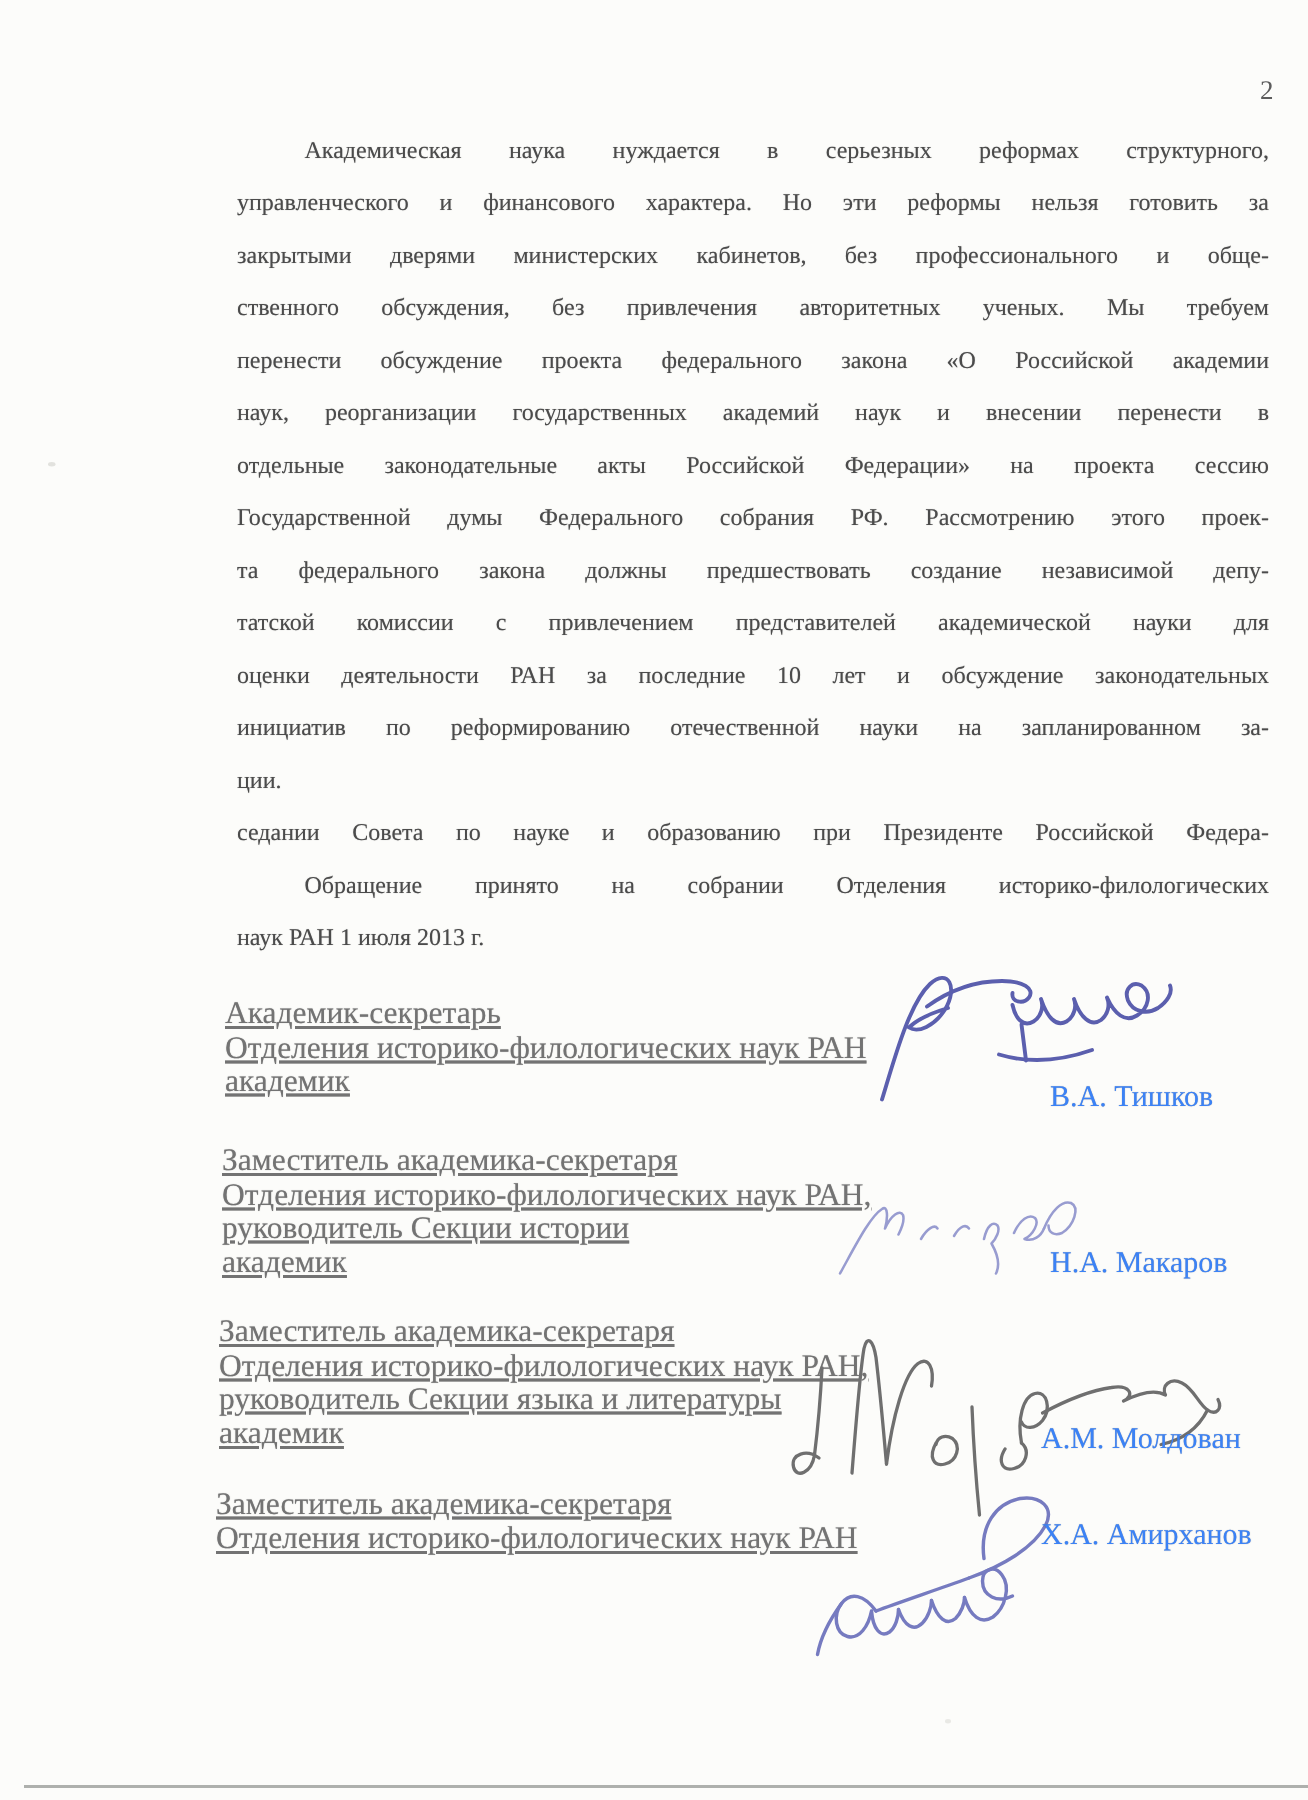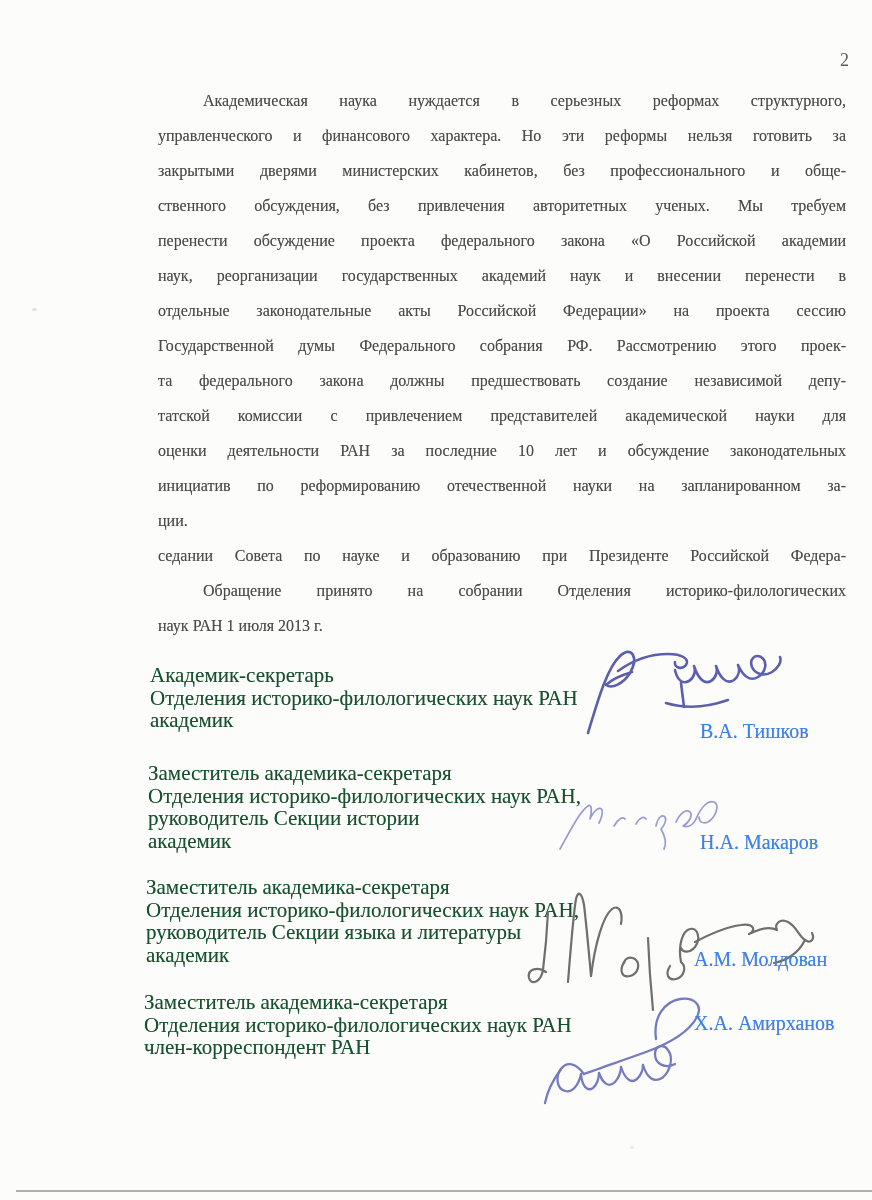--- a/index.html
+++ b/index.html
@@ -20,22 +20,23 @@
     font-size:16px;line-height:35px;
     color:#4b4b4b;
     text-shadow:0 0 0.6px rgba(75,75,75,0.5);
   }
   .paragraph .tline{height:35px;overflow:hidden;}
   .tline.just{text-align:justify;text-align-last:justify;}
   .tline.indent{text-indent:45px;}
   .sig-labels{
     position:absolute;
     font-size:21px;line-height:22.5px;
-    color:#14532d;white-space:nowrap;
+    color:#737373;white-space:nowrap;
     text-shadow:0 0 0.6px rgba(86,86,86,0.5);
+    text-decoration:underline;
   }
   .sig-name{
     position:absolute;
     font-size:20px;color:#3b82f6;white-space:nowrap;
     text-shadow:0 0 0.6px rgba(78,78,78,0.5);
   }
   .sig-svg{position:absolute;}
   .scan-edge-line{
     position:absolute;left:16px;top:1190px;width:856px;height:2px;
     background:#a0a29f;opacity:0.85;
@@ -125,21 +126,20 @@
       <path d="M163,80 C160,64 164,49 172,47 C180,45 183,57 177,65 C172,71 165,71 163,66"></path>
       <path d="M177,60 C192,52 208,45 223,43 C235,41 239,48 231,52 C241,47 252,44 259,48 C256,42 262,36 270,40 C278,44 281,54 287,58 C293,62 297,57 294,51"></path>
       <path d="M287,58 C281,70 270,78 256,81"></path>
     </g>
   </svg>
   <div class="sig-name" style="left:694px;top:948px;">А.М. Молдован</div>
 
   <div class="sig-labels" style="left:144px;top:991px;">
       <div class="tline">Заместитель академика-секретаря</div>
       <div class="tline">Отделения историко-филологических наук РАН</div>
-      <div class="tline">член-корреспондент РАН</div>
     </div>
   <svg class="sig-svg" style="left:538px;top:995px;" width="175" height="112" viewBox="0 0 175 112">
     <g fill="none" stroke-width="2.3" stroke-linecap="round" stroke-linejoin="round" stroke="#767bc0">
       <path d="M118,44 C115,22 126,7 142,4 C156,2 165,10 159,22 C151,37 130,49 108,57"></path>
       <path d="M108,57 C86,65 62,73 46,79"></path>
       <path d="M46,79 C38,68 29,66 23,74 C17,82 19,94 27,96 C35,98 41,89 43,79 C44,91 49,97 55,93 C59,90 61,83 61,78"></path>
       <path d="M61,78 C65,89 71,93 77,87 C81,83 83,76 83,72"></path>
       <path d="M83,72 C87,84 93,89 99,84 C103,80 105,74 105,70"></path>
       <path d="M105,70 C109,83 116,88 124,83 C132,77 136,63 130,55 C125,48 117,51 117,59 C117,69 127,74 137,69"></path>
       <path d="M23,74 C15,85 9,97 7,108"></path>

